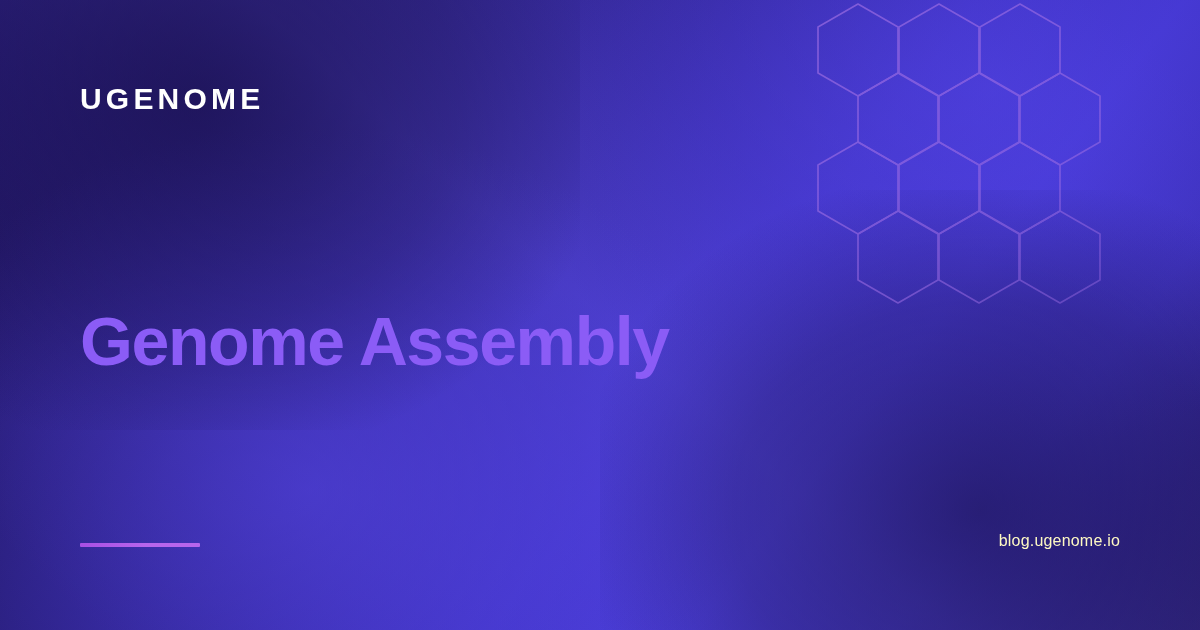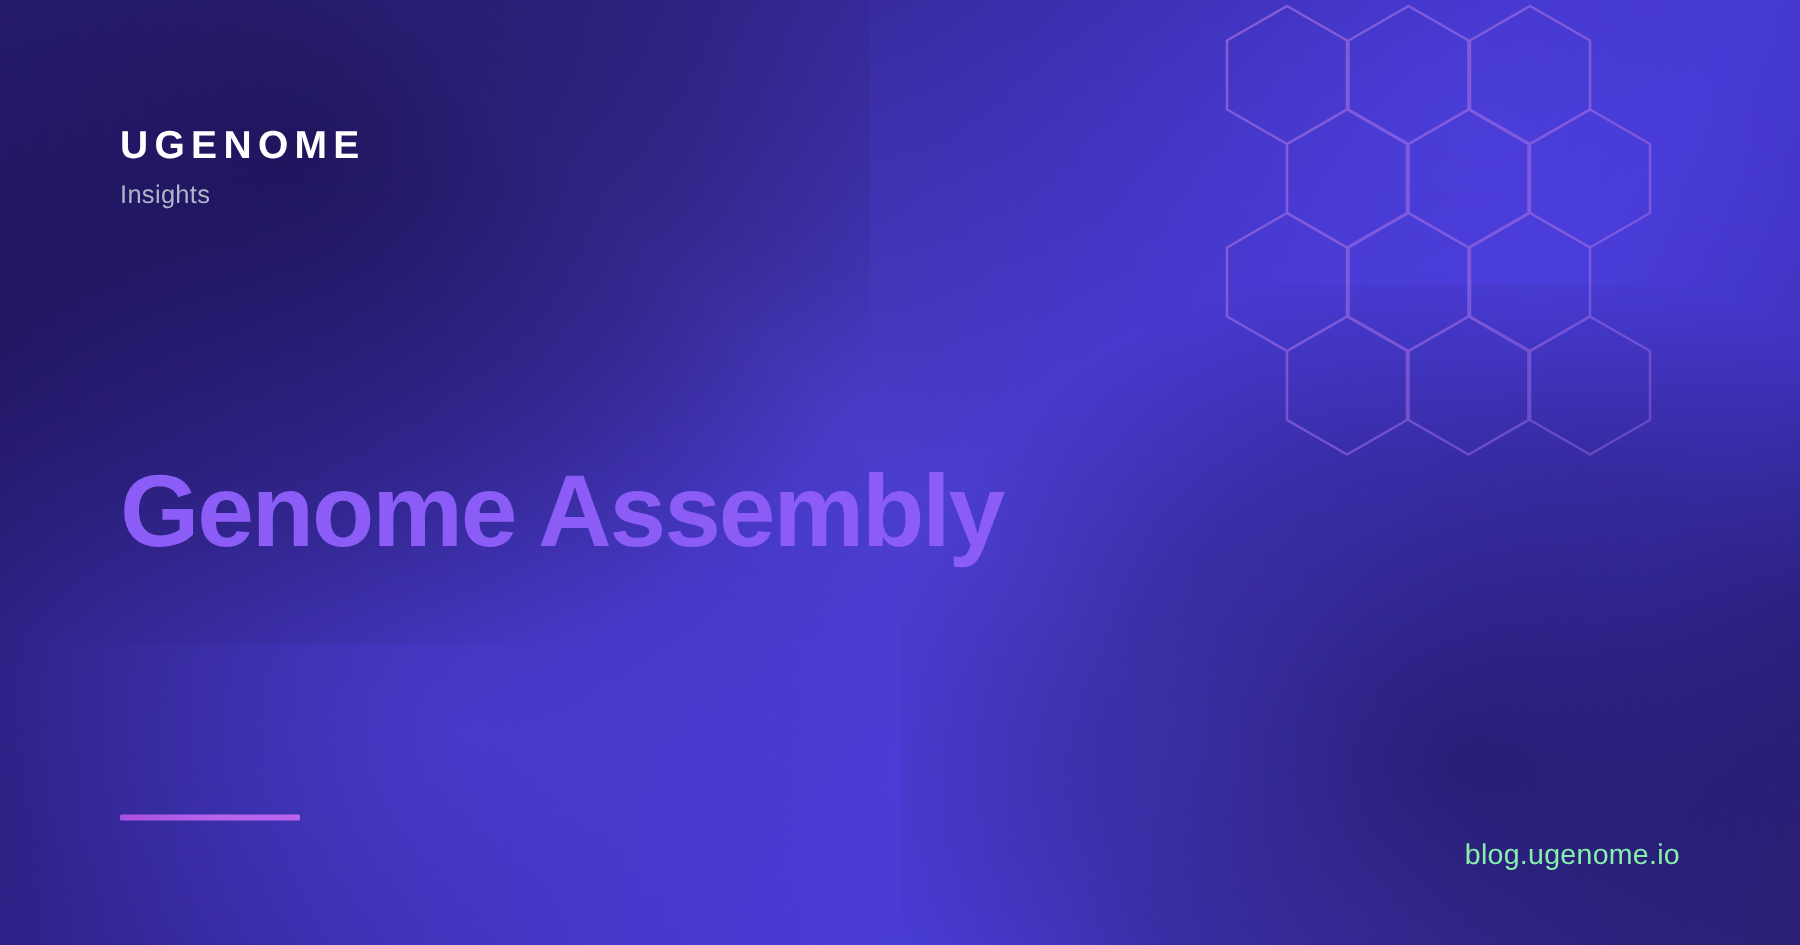--- a/index.html
+++ b/index.html
@@ -116,21 +116,21 @@
   }
   .hex-pattern svg { display: block; width: 100%; height: 100%; }
 
   
   .brand {
     position: absolute;
     left: 80px;
     top: 82px;
   }
   .brand-name {
-    font-size: 26px;
+    font-size: 30px;
     font-weight: bold;
     letter-spacing: 4.2px;
     color: #ffffff;
     line-height: 1.1;
   }
   .brand-sub {
     margin-top: 9px;
     font-size: 17px;
     font-weight: normal;
     letter-spacing: 0.2px;
@@ -159,25 +159,25 @@
     width: 120px;
     height: 4px;
     background: linear-gradient(90deg, #a94fe4 0%, #b765ec 55%, #b765ec 100%);
     border-radius: 1px;
   }
 
   
   .site-url {
     position: absolute;
     right: 80px;
-    top: 560px;
-    font-size: 19px;
+    top: 532px;
+    font-size: 16px;
     font-weight: normal;
     letter-spacing: 0.2px;
-    color: #86efac;
+    color: #fef9c3;
     text-align: right;
   }
 </style>
 </head>
 <body>
 
 <div class="og-card">
 
   <div class="bg-base"></div>
   <div class="bg-sheen"></div>
@@ -219,21 +219,20 @@
 
         <use href="#hx" x="58" y="211"></use>
         <use href="#hx" x="139" y="211"></use>
         <use href="#hx" x="220" y="211"></use>
       </g>
     </svg>
   </div>
 
   <div class="brand">
     <div class="brand-name">UGENOME</div>
-    <div class="brand-sub">Insights</div>
   </div>
 
   <h1 class="headline">Genome Assembly</h1>
 
   <div class="accent-bar"></div>
 
   <div class="site-url">blog.ugenome.io</div>
 
 </div>
 

